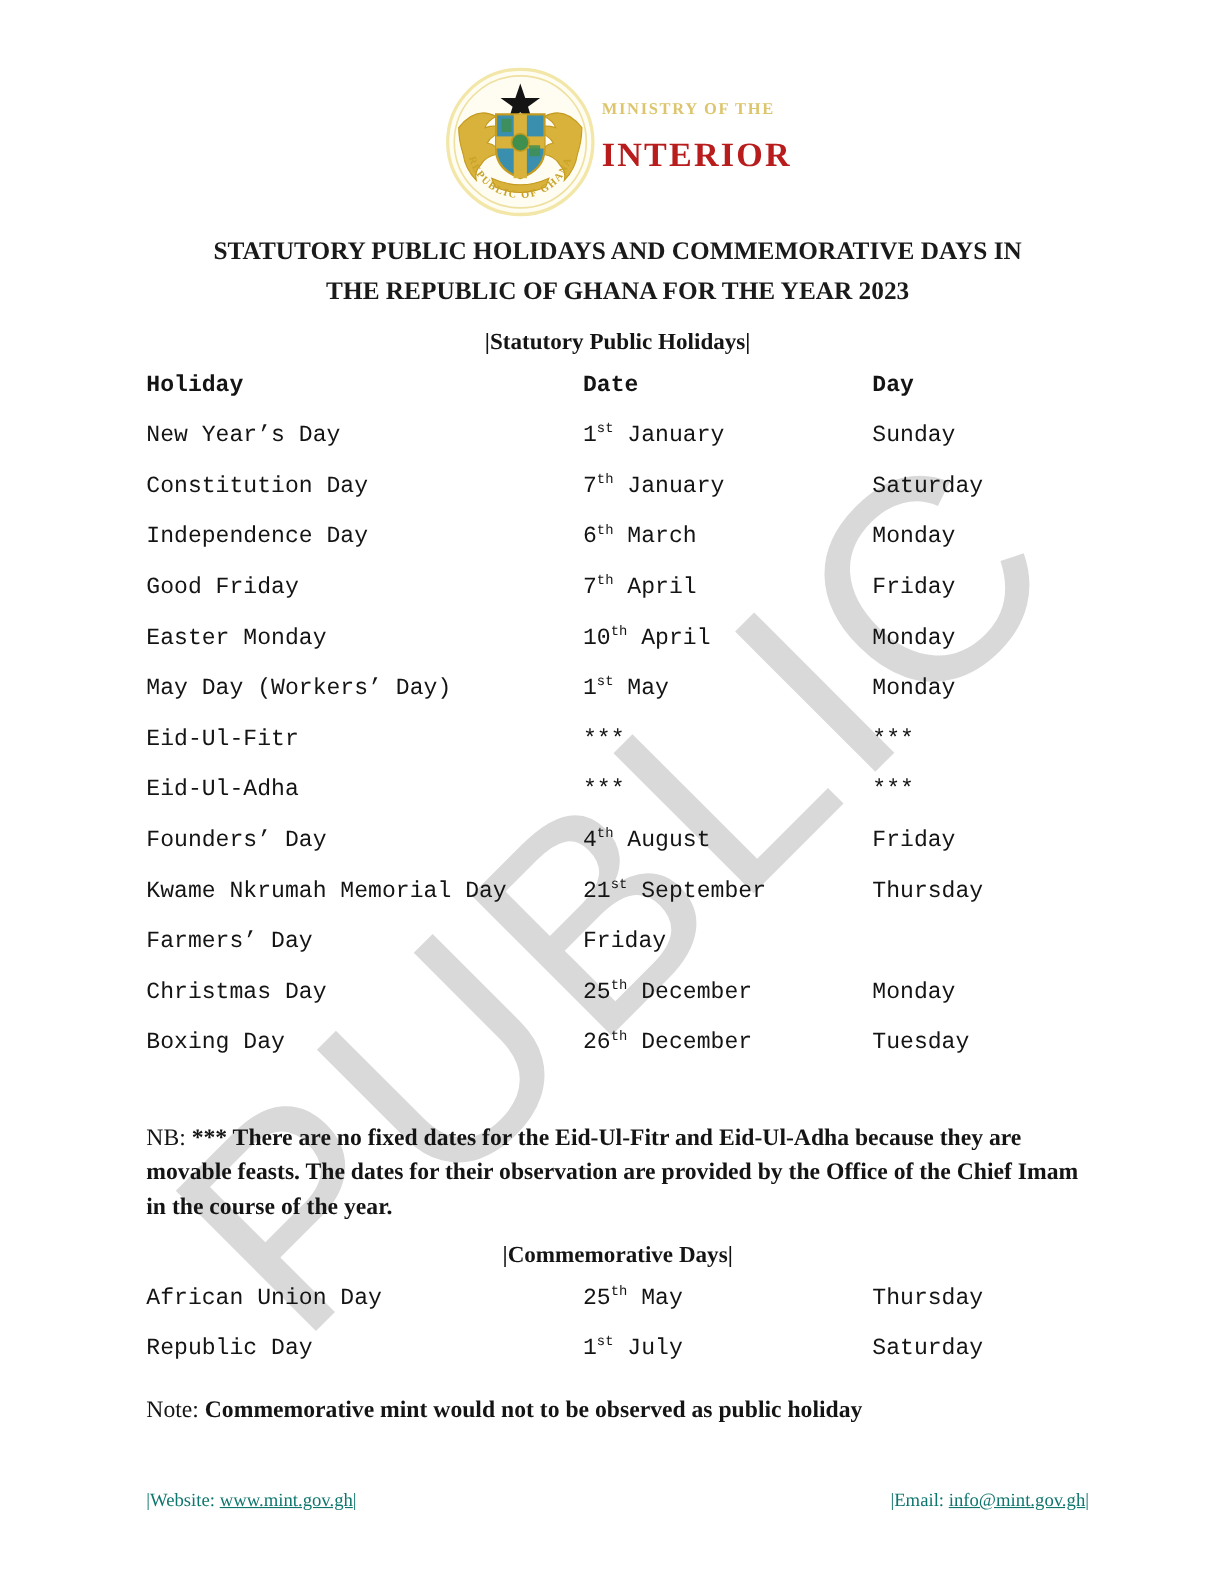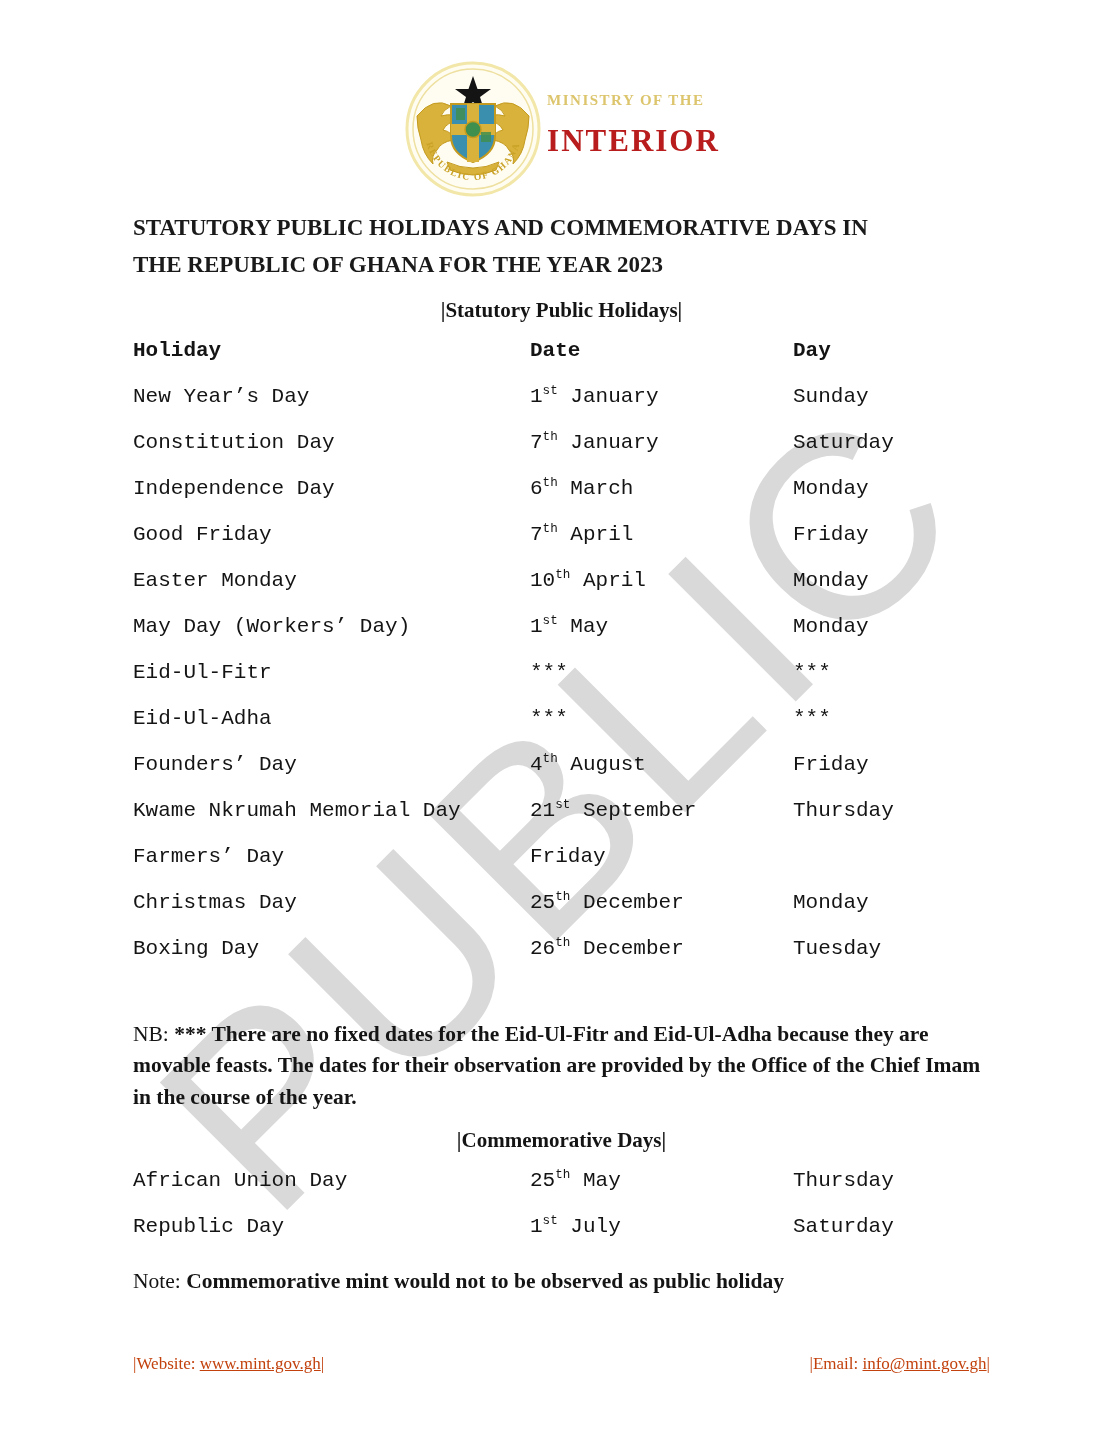--- a/index.html
+++ b/index.html
@@ -38,21 +38,21 @@
     font-size:15px;font-weight:bold;letter-spacing:1.5px;
     color:#dcc56c;
   }
   .ministry-line2{
     font-size:31px;font-weight:bold;letter-spacing:2px;
     color:#b91c1c;
   }
   
   .title{
     margin:10px 0 14px 0;
-    text-align:left;
+    text-align:center;
     font-size:23px;font-weight:bold;
     line-height:1.6;
     color:#1a1a1a;
   }
   .section-title{
     margin:6px 0 16px 0;
     text-align:center;
     font-size:21px;font-weight:bold;
   }
   
@@ -76,21 +76,21 @@
   }
   .nb .bold, .note .bold{font-weight:bold;}
   .note{
     margin:8px 0 0 0;
     font-size:21.5px;
   }
   
   .page-footer{
     display:flex;justify-content:space-between;
     margin-top:60px;
-    font-size:17px;color:#c2410c;
+    font-size:17px;color:#0f766e;
   }
   .page-footer a{color:inherit;text-decoration:underline;cursor:pointer;}
 </style>
 </head>
 <body>
 
 <div class="page">
 
   <div class="watermark">PUBLIC</div>
 

